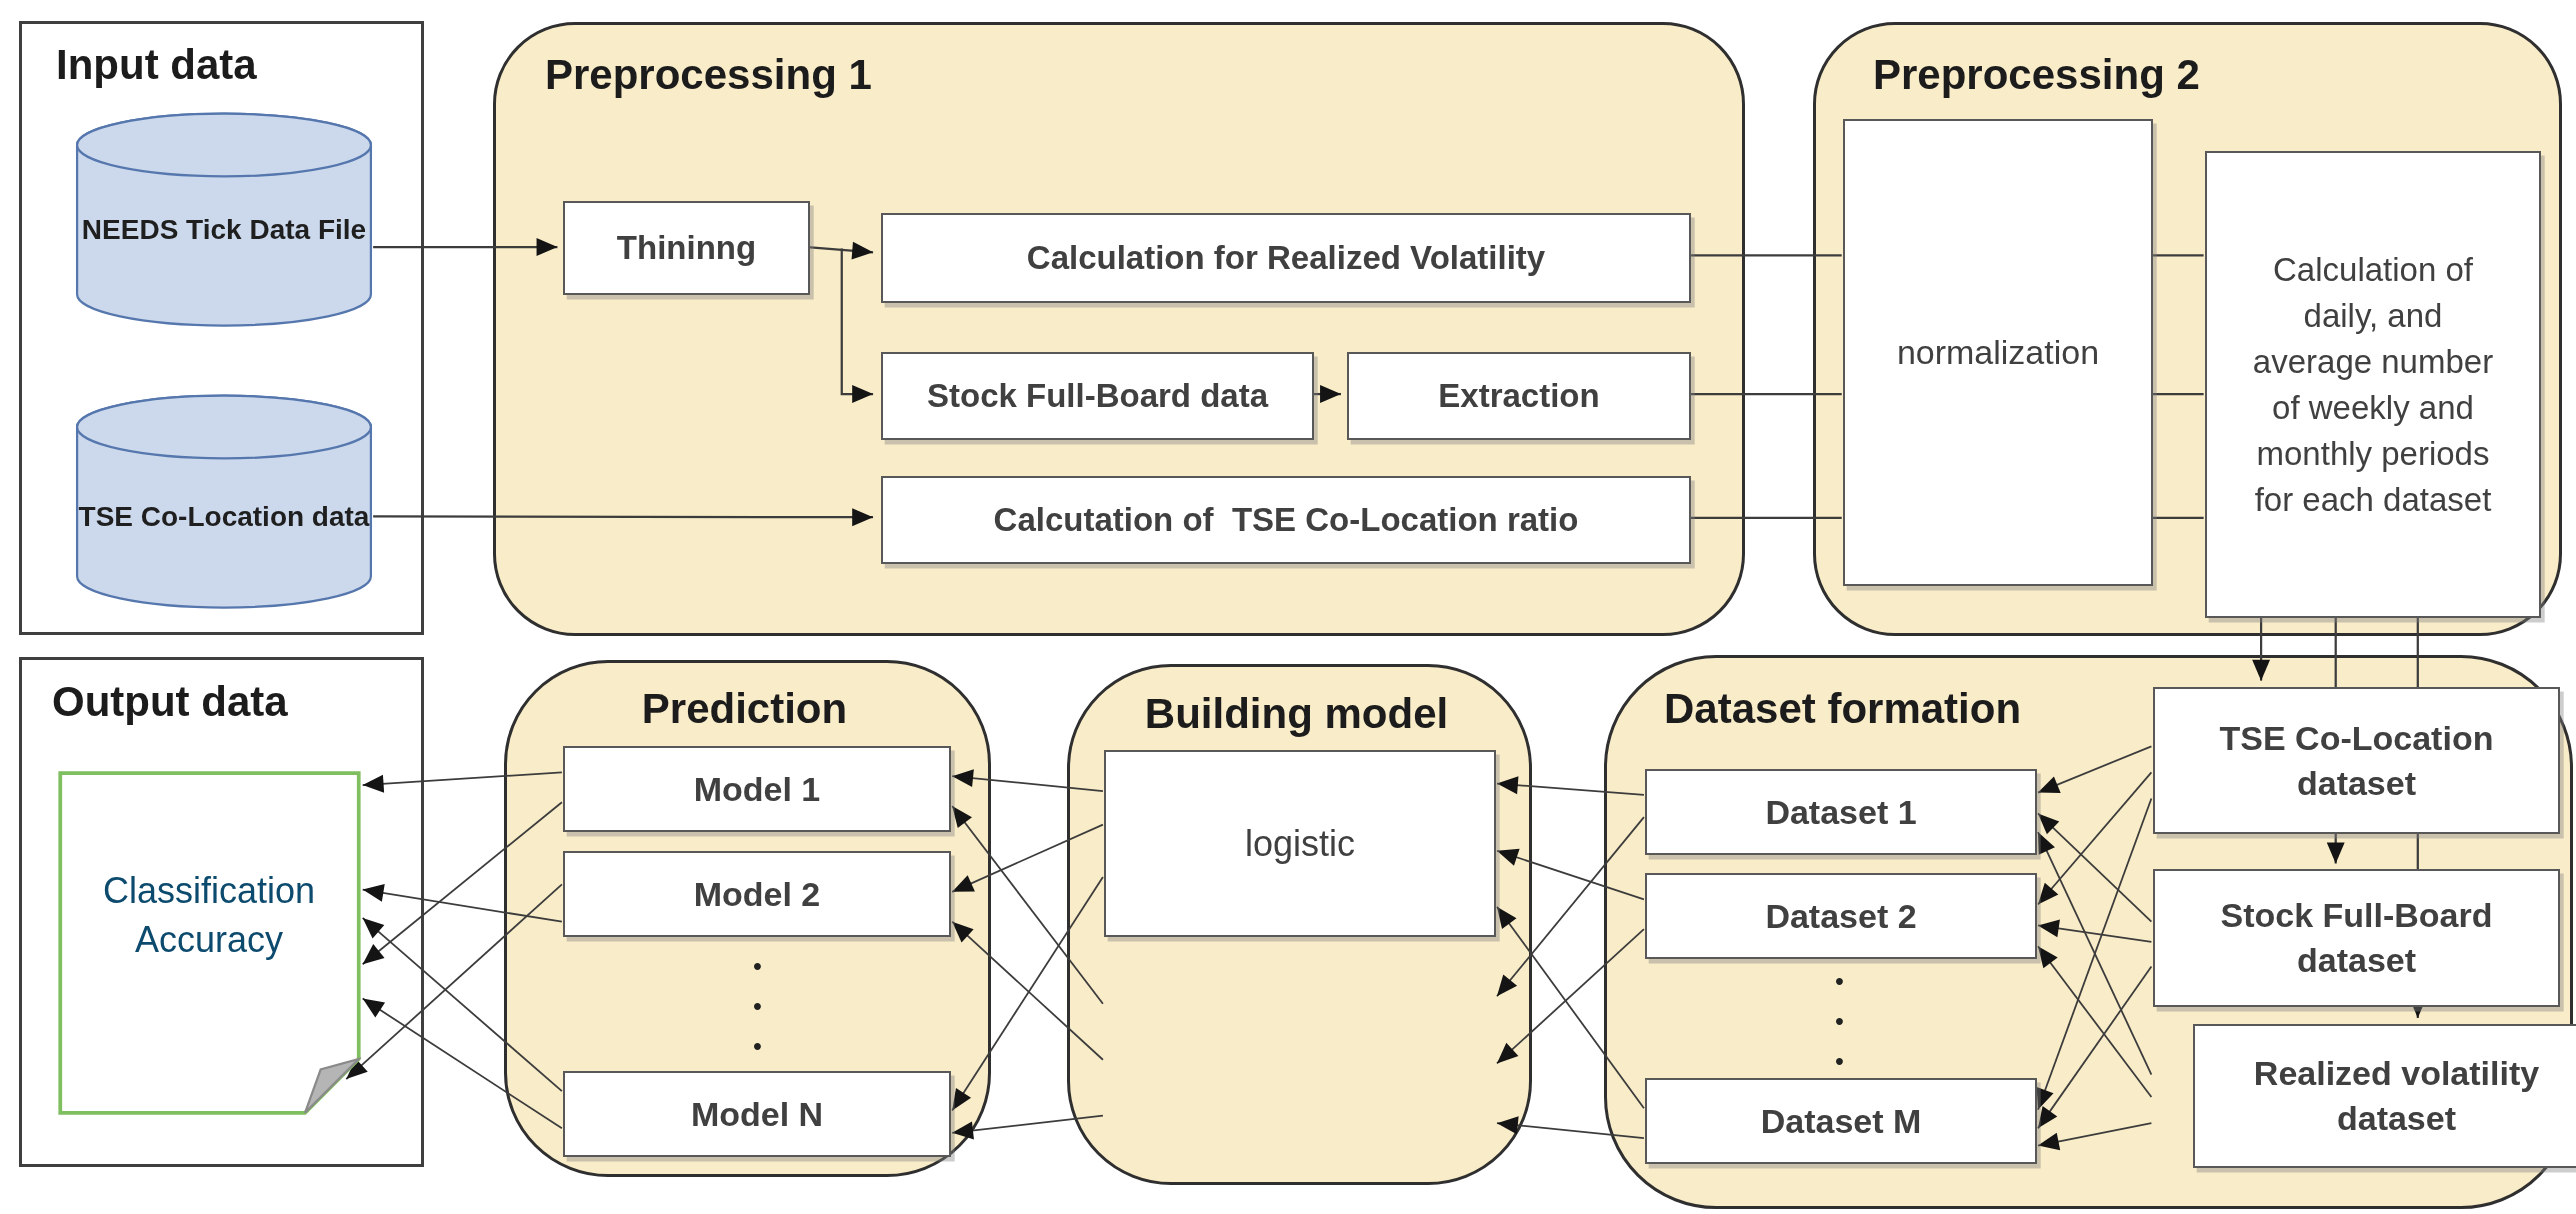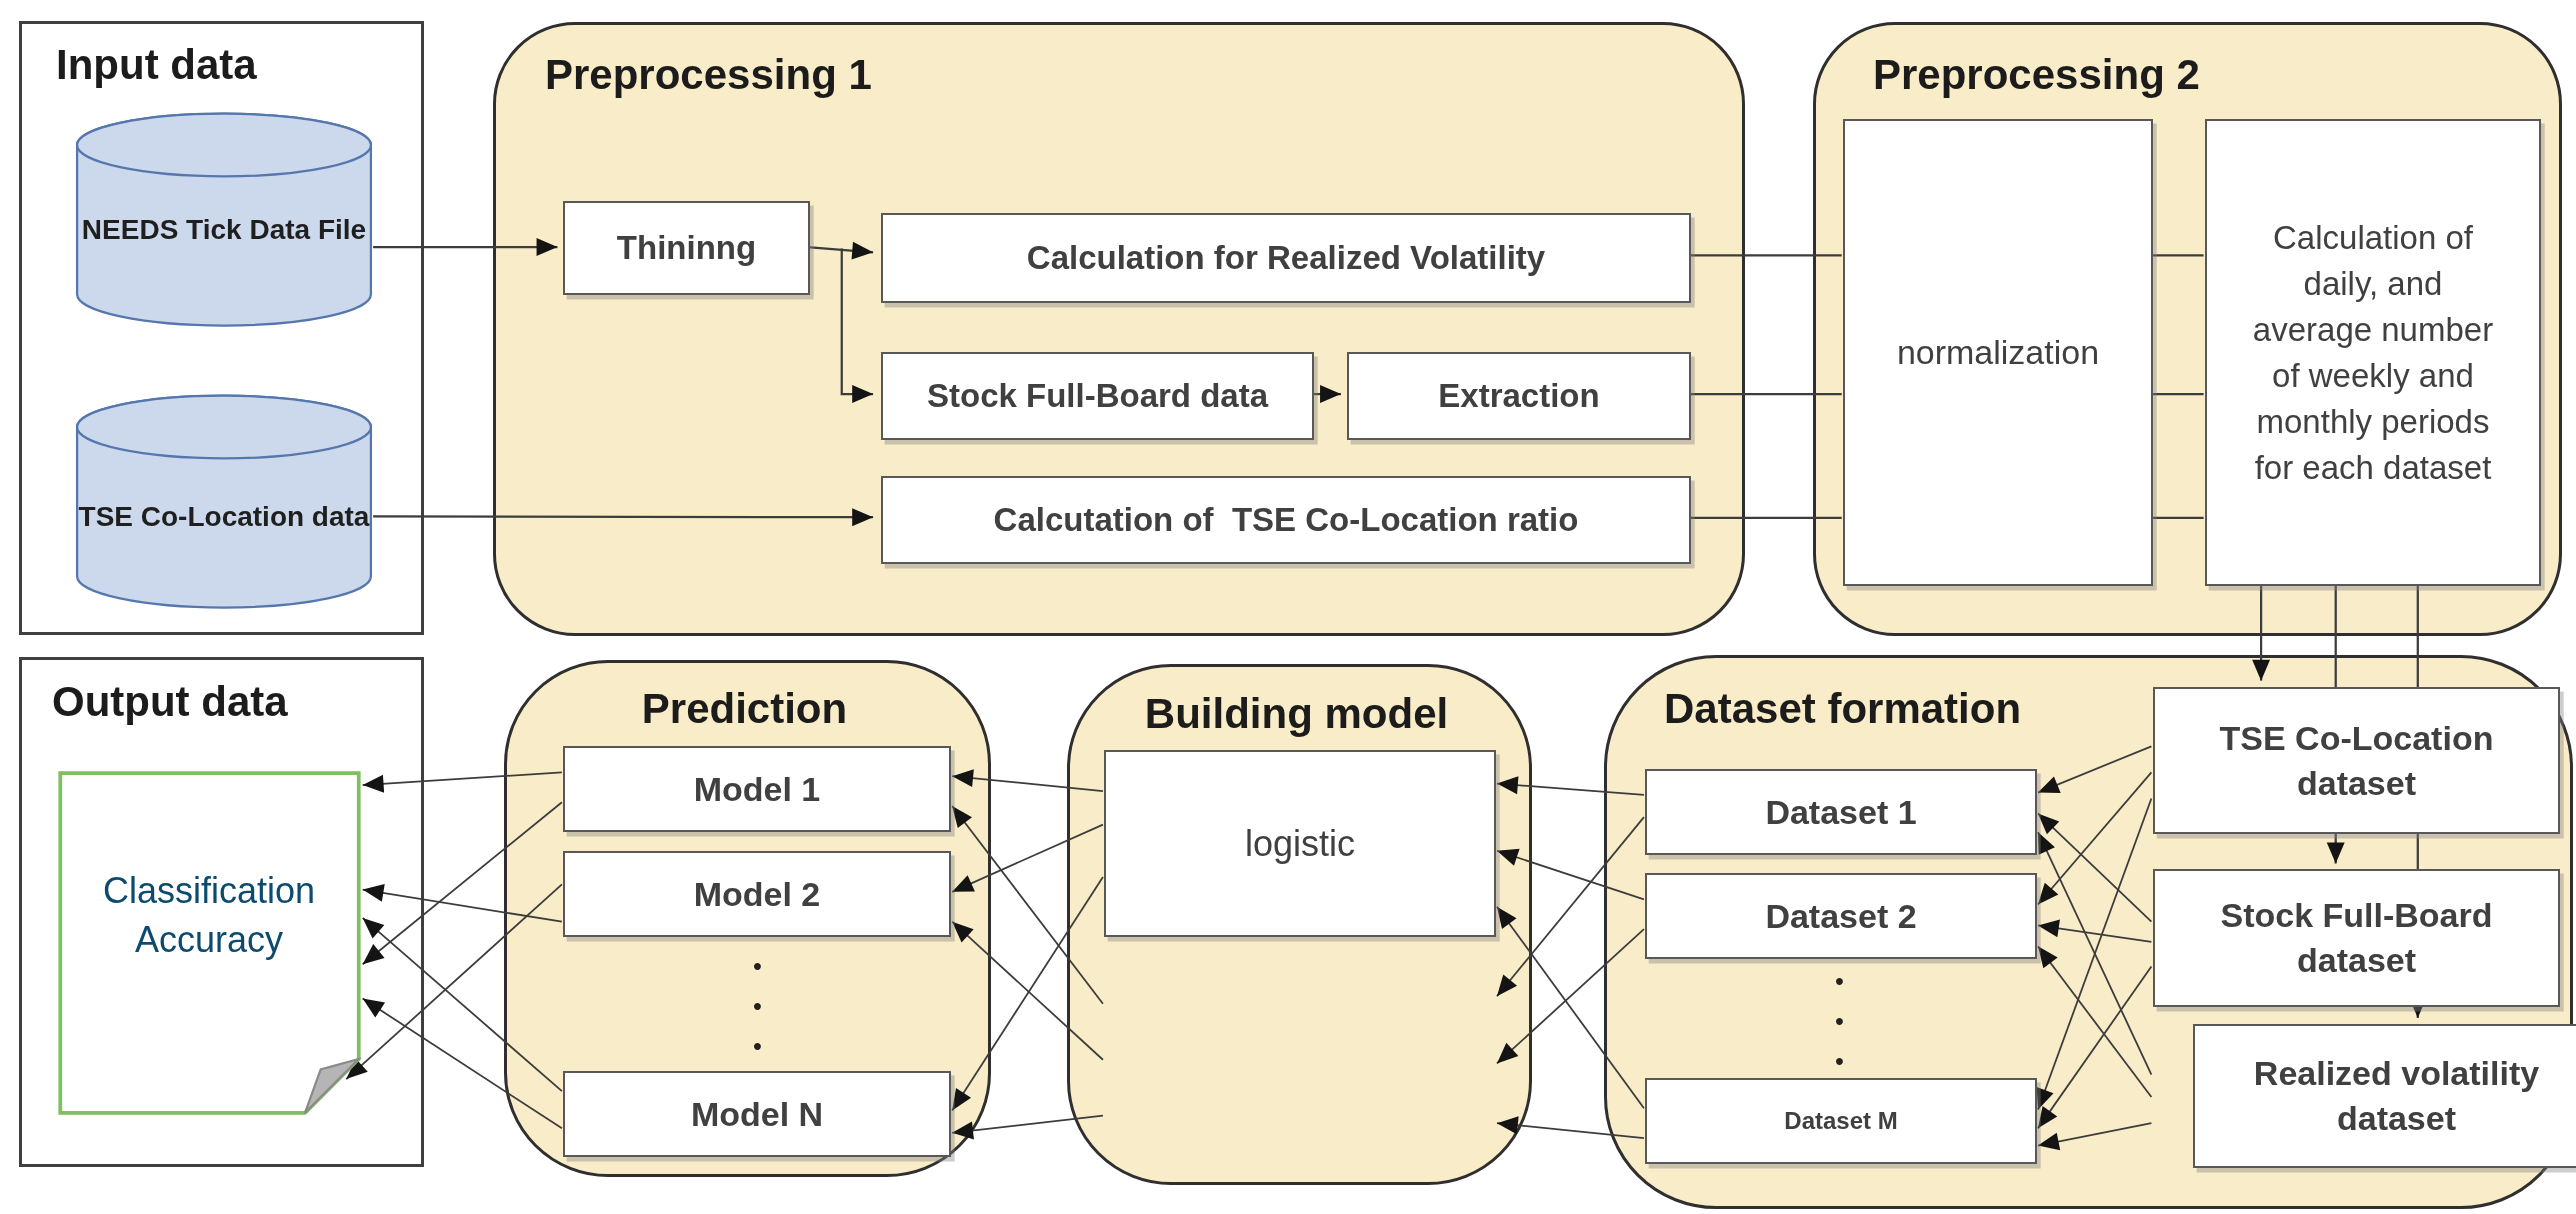--- a/index.html
+++ b/index.html
@@ -16,21 +16,21 @@
           text-align:center;font-weight:700;font-size:33px;z-index:3;color:#404040;}
   .multiline{white-space:pre-line;line-height:45px;}
   .title {position:absolute;font-weight:700;font-size:42px;z-index:4;color:#1c1c1c;}
   .title.centered{text-align:center;}
   .cyl   {position:absolute;z-index:3;}
   .cyl-label{position:absolute;z-index:4;font-weight:700;font-size:28px;text-align:center;}
   .dots  {position:absolute;z-index:3;font-weight:700;font-size:24px;line-height:40px;
           text-align:center;white-space:pre-line;color:#222;}
   .doc-label{position:absolute;z-index:4;font-weight:400;font-size:36px;line-height:49px;
           text-align:center;white-space:pre-line;color:#0c4a6e;}
-  .pp2-text{line-height:46px;font-weight:400;}
+  .pp2-text{line-height:46px;font-weight:400;margin-top:32px;}
   .norm-text{font-weight:400;}
   .ratio-gap{white-space:pre;}
 </style>
 </head>
 <body>
 
 <div class="canvas">
 
   <div class="panel" style="left:18.7px;top:21px;width:399px;height:608px;"></div>
   <div class="tan" style="left:493px;top:22.4px;width:1246px;height:608px;border-radius:82px;"></div>
@@ -142,21 +142,21 @@
 •</div>
   <div class="wbox" style="left:563px;top:1071px;width:384px;height:82px;font-size:34px;">Model N</div>
 
   <div class="wbox norm-text" style="left:1104px;top:750px;width:388px;height:183px;font-size:36px;">logistic</div>
 
   <div class="wbox" style="left:1645px;top:769px;width:388px;height:82px;font-size:34px;">Dataset 1</div>
   <div class="wbox" style="left:1645px;top:873px;width:388px;height:82px;font-size:34px;">Dataset 2</div>
   <div class="dots" style="left:1817px;top:961px;width:45px;">•
 •
 •</div>
-  <div class="wbox" style="left:1645px;top:1078px;width:388px;height:82px;font-size:24px;">Dataset M</div>
+  <div class="wbox" style="left:1645px;top:1078px;width:388px;height:82px;font-size:34px;">Dataset M</div>
 
   <div class="wbox multiline" style="left:2153px;top:687px;width:403px;height:143px;font-size:34px;">TSE Co-Location
 dataset</div>
   <div class="wbox multiline" style="left:2153px;top:869px;width:403px;height:134px;font-size:34px;">Stock Full-Board
 dataset</div>
   <div class="wbox multiline" style="left:2153px;top:1024px;width:403px;height:140px;font-size:34px;margin-left:40px;">Realized volatility
 dataset</div>
 
   <svg class="cyl" style="left:58px;top:771px;" width="303" height="344" viewBox="0 0 406 461">
     <path d="M3,3 H403 V386 L331,458 H3 Z" fill="#ffffff" stroke="#7fbf5f" stroke-width="5"></path>

